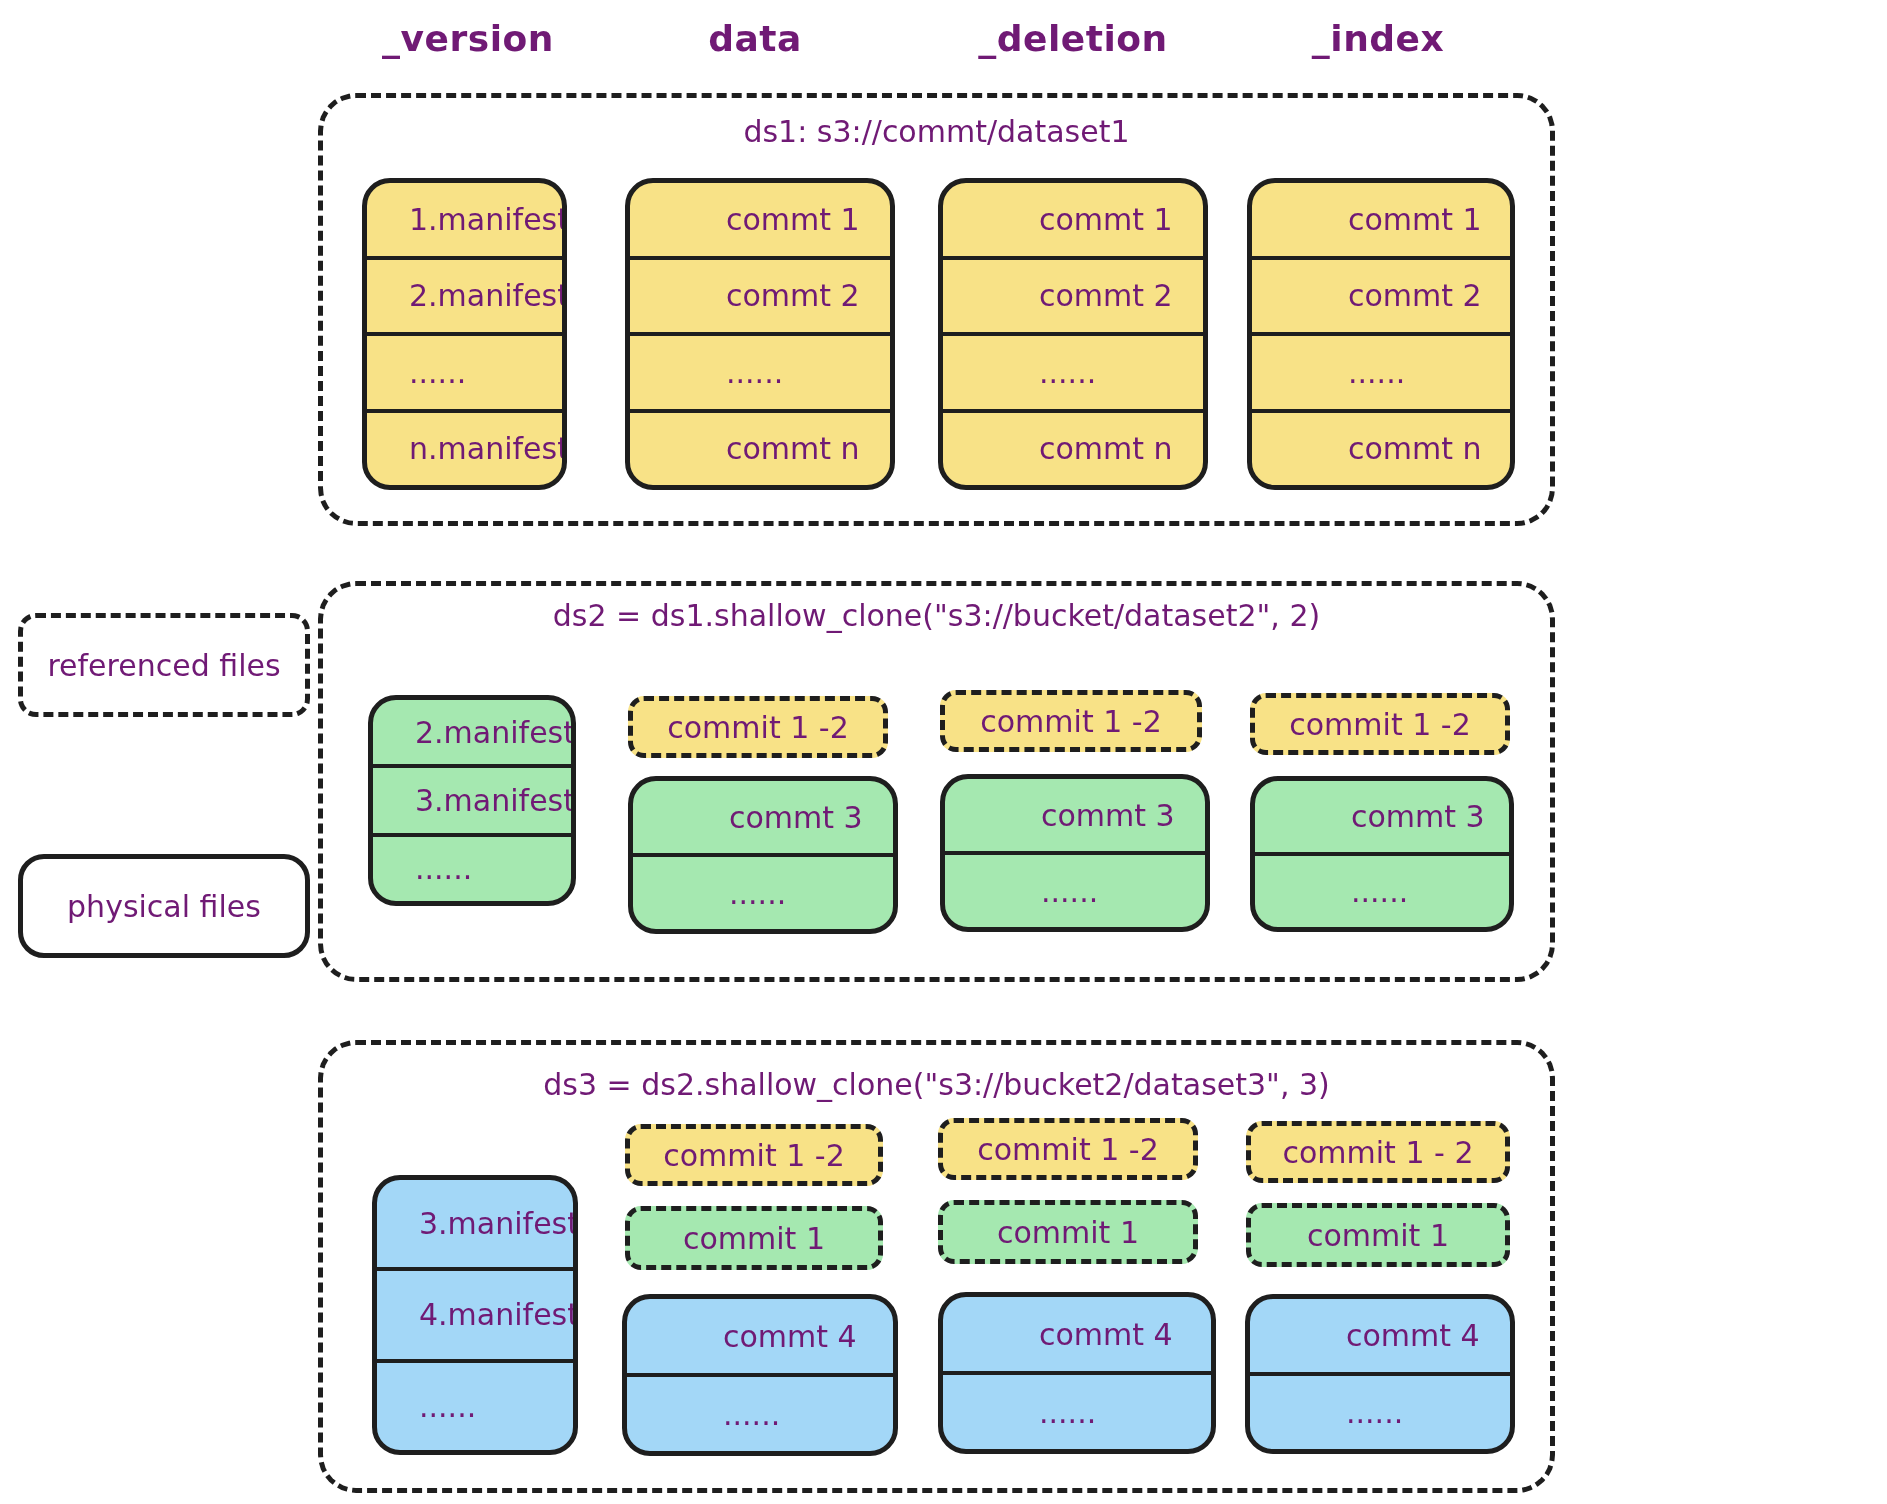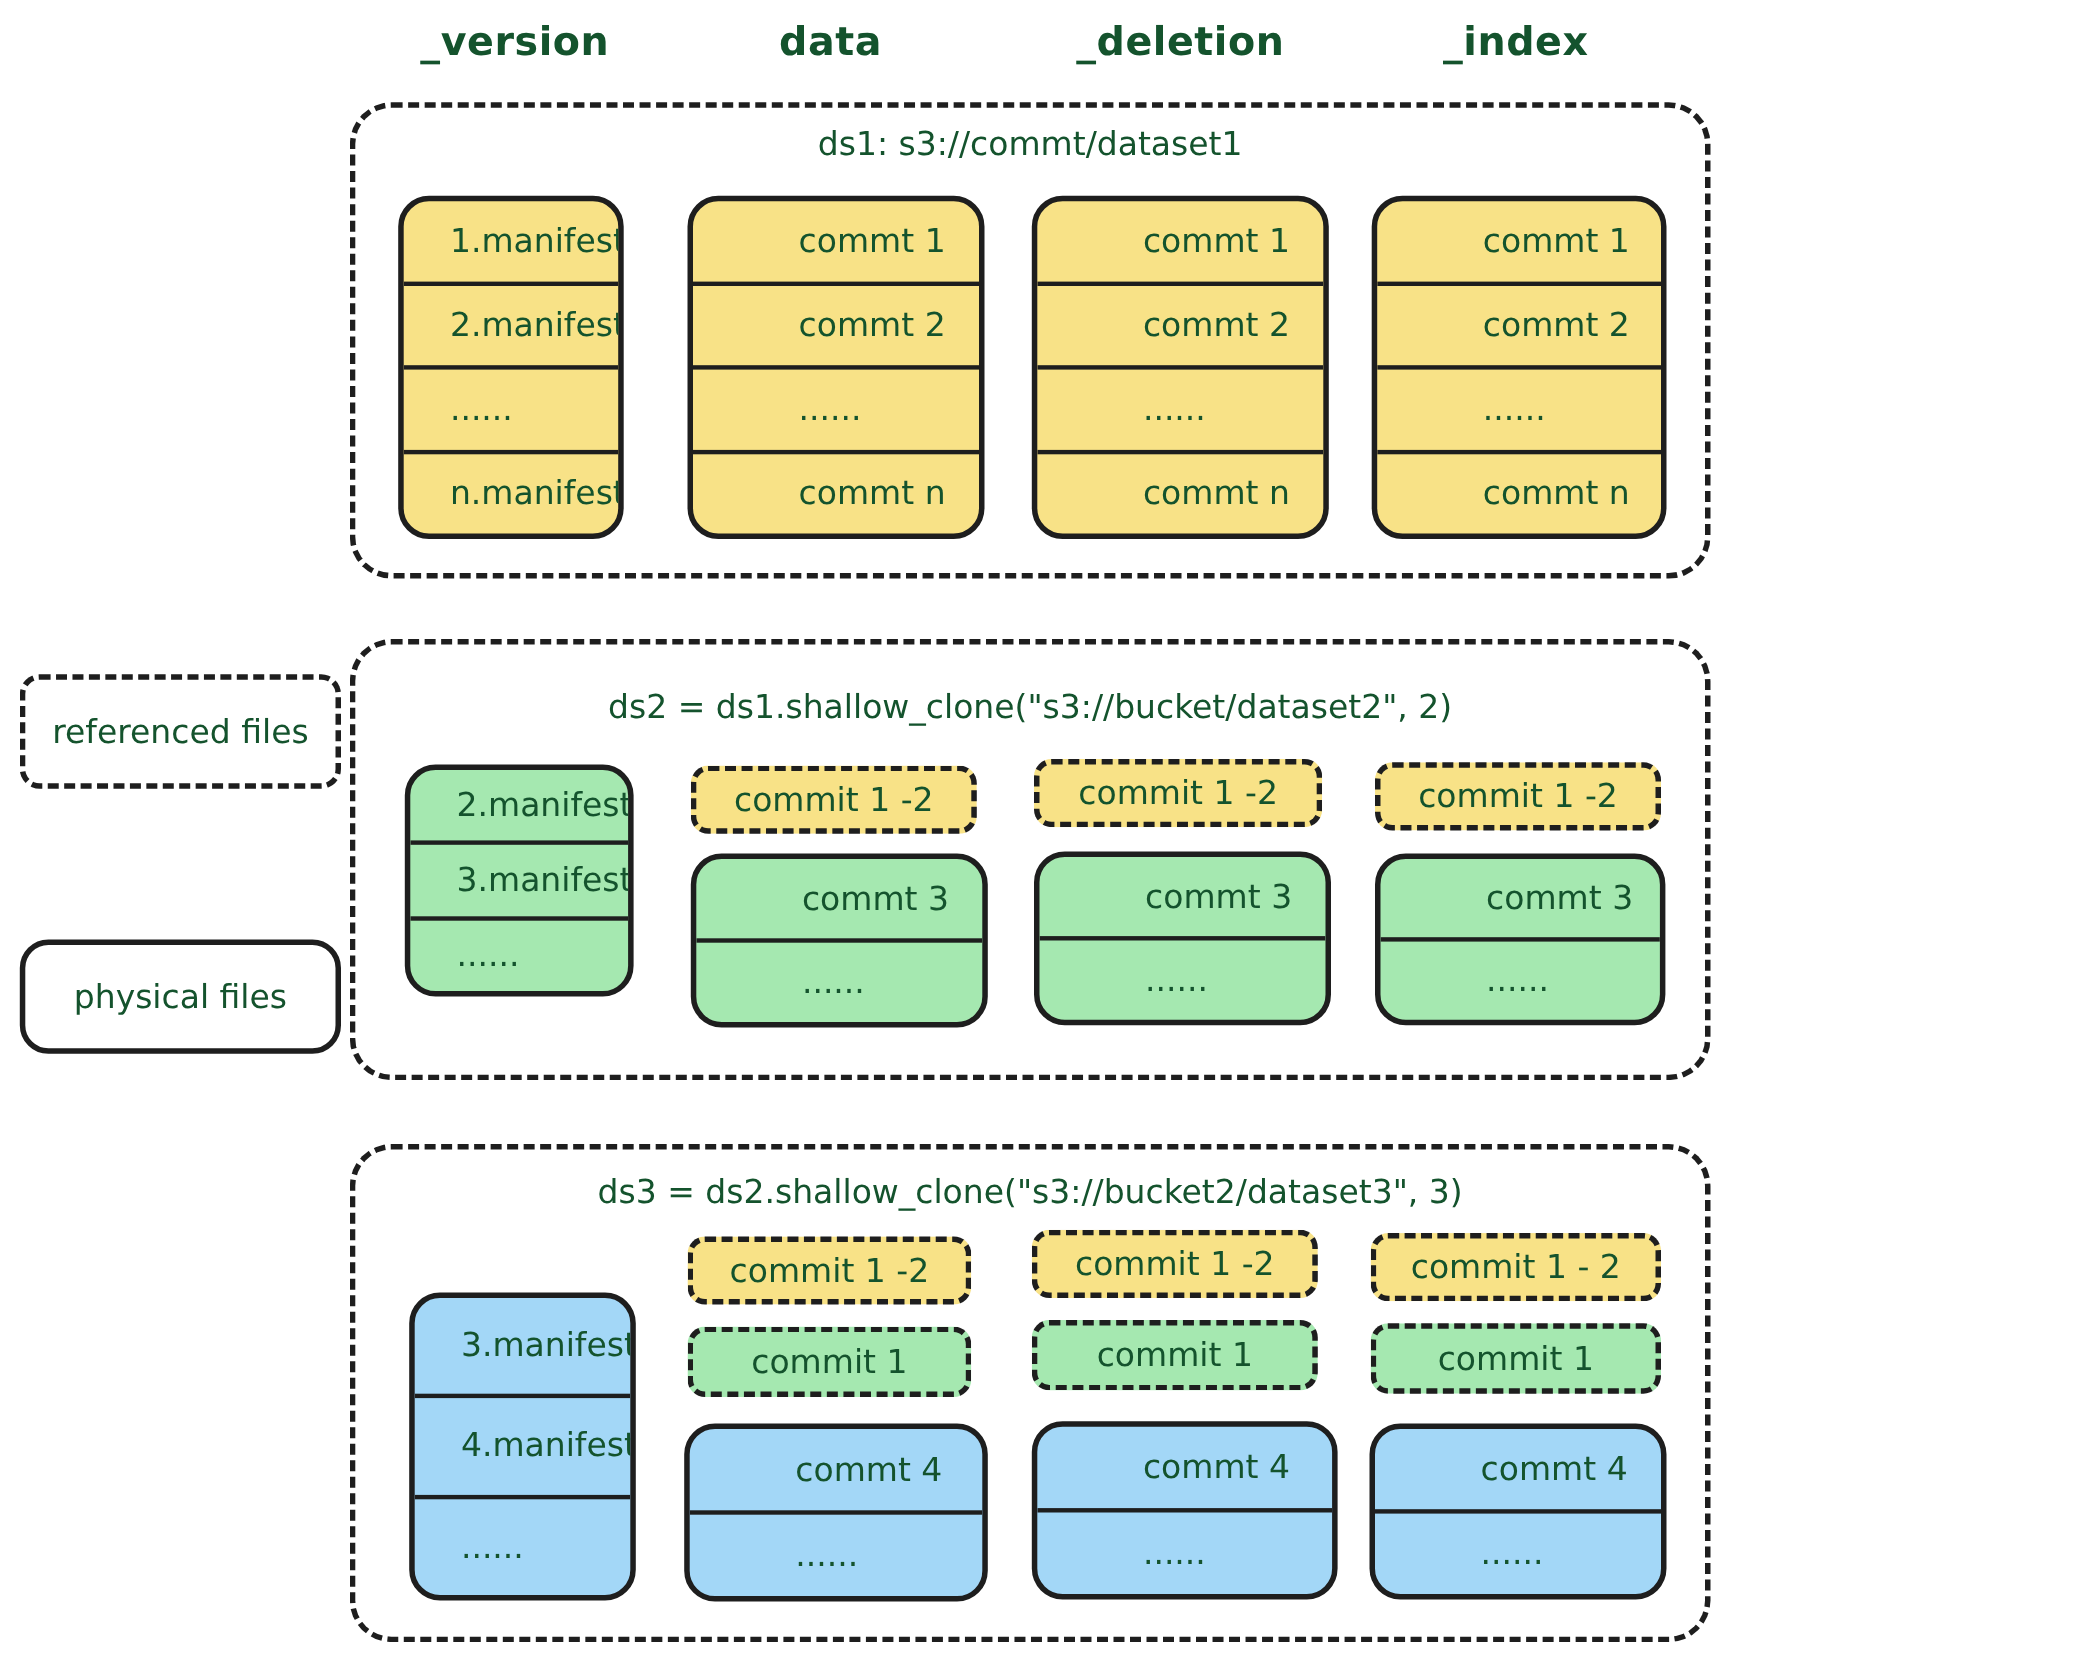--- a/index.html
+++ b/index.html
@@ -1,21 +1,21 @@
 <!DOCTYPE html>
 <html><head>
 <meta charset="utf-8">
 <style>
   html,body{margin:0;padding:0;background:#ffffff;}
   #canvas{
     position:relative;
     width:1887px;height:1504px;
     background:#ffffff;
     font-family:"DejaVu Sans", sans-serif;
-    color:#14532d;
+    color:#701a75;
     overflow:hidden;
   }
   .col-header{
     position:absolute;
     transform:translateX(-50%);
     font-size:36px;
     font-weight:600;
     white-space:nowrap;
     letter-spacing:0.5px;
   }
@@ -121,21 +121,21 @@
   </div>
 
   <div class="box yellow" style="left:1247px;top:178px;width:268px;height:312px">
     <div class="row">commt 1</div>
     <div class="row">commt 2</div>
     <div class="row">......</div>
     <div class="row">commt n</div>
   </div>
 
   <div class="container" style="left:318px;top:581px;width:1227px;height:391px">
-    <div class="ds-title" style="top:40px">ds2 = ds1.shallow_clone("s3://bucket/dataset2", 2)</div>
+    <div class="ds-title" style="top:12px">ds2 = ds1.shallow_clone("s3://bucket/dataset2", 2)</div>
   </div>
 
   <div class="box version green" style="left:368px;top:695px;width:208px;height:211px">
     <div class="row">2.manifest</div>
     <div class="row">3.manifest</div>
     <div class="row">......</div>
   </div>
 
   <div class="refbox yellow" style="left:628px;top:696px;width:260px;height:62px">commit 1 -2</div>
   <div class="refbox yellow" style="left:940px;top:690px;width:262px;height:62px">commit 1 -2</div>

